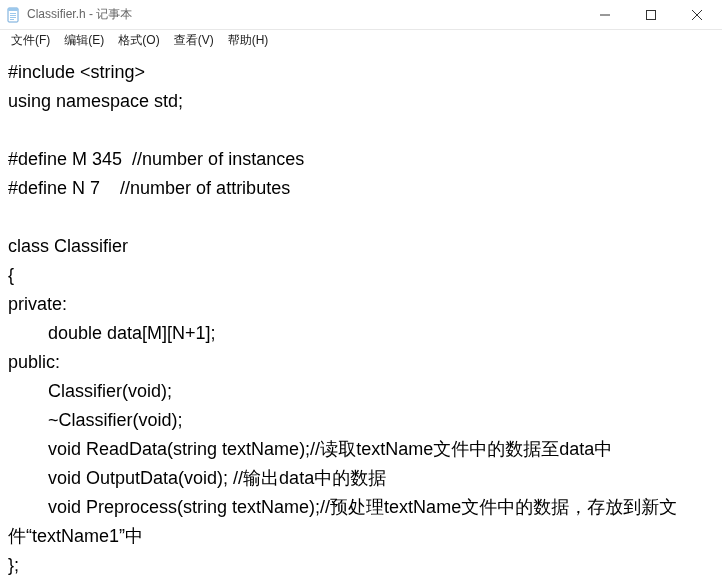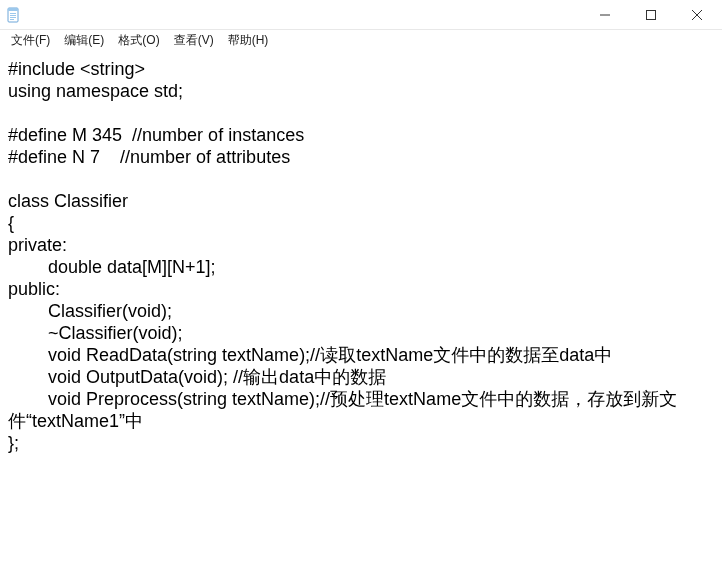--- a/index.html
+++ b/index.html
@@ -69,21 +69,21 @@
   }
   .menu-item {
     padding: 2px 7px;
     white-space: nowrap;
   }
   .content {
     flex: 1;
     padding: 6px 8px 4px 8px;
     font-family: "Microsoft YaHei", "Segoe UI", Tahoma, sans-serif;
     font-size: 18px;
-    line-height: 22px;
+    line-height: 29px;
     color: #000;
     white-space: pre-wrap;
     word-wrap: break-word;
     overflow: hidden;
   }
 </style>
 </head>
 <body>
 
 <div class="window">
@@ -92,20 +92,21 @@
     <span class="app-icon">
       <svg viewBox="0 0 16 16" width="16" height="16">
         <rect x="2" y="1" width="10" height="14" rx="1" fill="#fff" stroke="#6ca6d9" stroke-width="1"></rect>
         <rect x="2" y="1" width="10" height="3" rx="1" fill="#9cc8ec"></rect>
         <line x1="4" y1="6.5" x2="10" y2="6.5" stroke="#9cc8ec" stroke-width="1"></line>
         <line x1="4" y1="8.5" x2="10" y2="8.5" stroke="#9cc8ec" stroke-width="1"></line>
         <line x1="4" y1="10.5" x2="10" y2="10.5" stroke="#9cc8ec" stroke-width="1"></line>
         <line x1="4" y1="12.5" x2="8" y2="12.5" stroke="#9cc8ec" stroke-width="1"></line>
       </svg>
     </span>
+    <span class="title-text">Classifier.h - 记事本</span>
     <span class="spacer"></span>
     <div class="win-controls">
       <div class="win-btn">
         <svg width="10" height="10" viewBox="0 0 10 10">
             <line x1="0" y1="5" x2="10" y2="5" stroke="#333" stroke-width="1"></line>
           </svg>
       </div>
       <div class="win-btn">
         <svg width="10" height="10" viewBox="0 0 10 10">
             <rect x="0.5" y="0.5" width="9" height="9" fill="none" stroke="#333" stroke-width="1"></rect>

